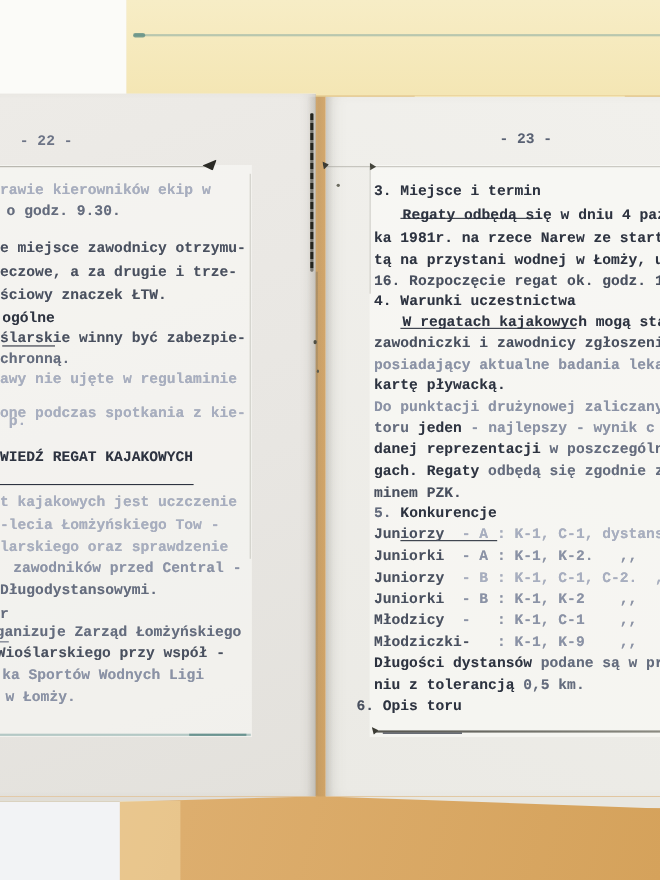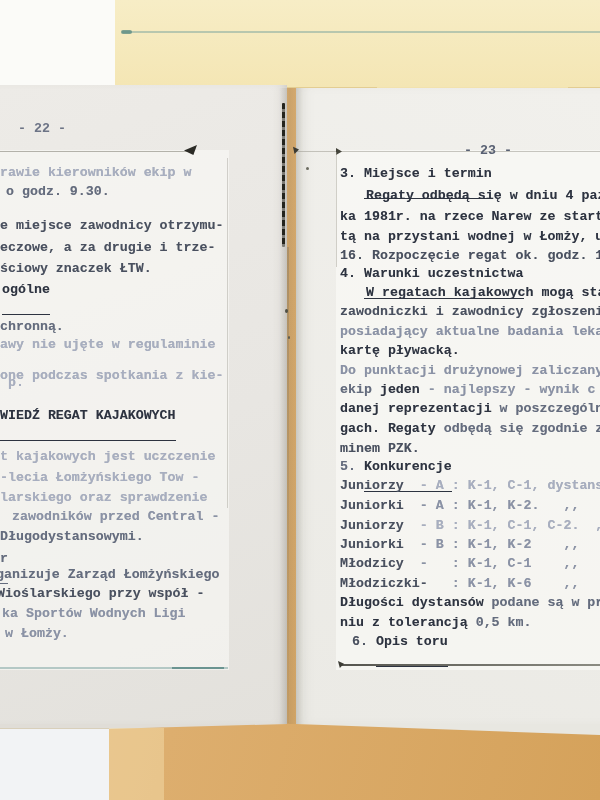--- a/index.html
+++ b/index.html
@@ -64,21 +64,21 @@
   .tl{position:absolute;white-space:pre;font:13.3px/1.25 "Liberation Mono","DejaVu Sans Mono",monospace;
       text-shadow:0 0 .5px rgba(40,45,60,.3);}
   .ink-dark{color:#2d3340;font-weight:700;}
   .ink-mid2{color:#49505f;font-weight:700;}
   .ink-mid{color:#646c7e;font-weight:600;}
   .ink-faint{color:#8a92a6;font-weight:600;filter:blur(.2px);}
   .ink-ghost{color:#a7aec0;font-weight:600;filter:blur(.35px);}
   .u{border-bottom:1.5px solid currentColor;padding-bottom:17px;}
   .pageno{position:absolute;white-space:pre;font:13.3px/1.2 "Liberation Mono","DejaVu Sans Mono",monospace;font-weight:600;}
   .pageno-left{left:18px;top:121px;color:#6d7486;}
-  .pageno-right{left:464px;top:119px;color:#596173;margin-top:24px;}
+  .pageno-right{left:454px;top:119px;color:#596173;}
   .lines-layer{position:absolute;left:0;top:0;width:544px;height:800px;}
 </style>
 </head>
 <body>
 
 <div class="scene">
 
   <div class="abs sheet-topleft"></div>
   <div class="abs band-yellow"></div>
   <div class="abs band-step"></div>
@@ -115,20 +115,21 @@
   <div class="pageno pageno-left">- 22 -</div>
   <div class="pageno pageno-right">- 23 -</div>
 
   <div class="lines-layer" id="left-lines">
       <div class="tl" style="left: 0px; top: 165px;"><span class="ink-ghost">rawie kierowników ekip w</span></div>
       <div class="tl" style="left: 6px; top: 184px;"><span class="ink-mid">o godz. 9.30.</span></div>
       <div class="tl" style="left: 0px; top: 218px;"><span class="ink-mid2">e miejsce zawodnicy otrzymu-</span></div>
       <div class="tl" style="left: 0px; top: 240px;"><span class="ink-mid2">eczowe, a za drugie i trze-</span></div>
       <div class="tl" style="left: 0px; top: 261px; text-align: right;"><span class="ink-mid2">ściowy znaczek ŁTW.</span></div>
       <div class="tl" style="left: 2px; top: 282px;"><span class="ink-dark u">ogólne</span></div>
+      <div class="tl" style="left: 0px; top: 300px;"><span class="ink-mid2">ślarskie winny być zabezpie-</span></div>
       <div class="tl" style="left: 0px; top: 319px;"><span class="ink-mid">chronną.</span></div>
       <div class="tl" style="left: 0px; top: 337px;"><span class="ink-ghost">awy nie ujęte w regulaminie</span></div>
       <div class="tl" style="left: 0px; top: 368px;"><span class="ink-ghost">one podczas spotkania z kie-</span></div>
       <div class="tl" style="left: 8px; top: 375px;"><span class="ink-ghost">p.</span></div>
       <div class="tl" style="left: 0px; top: 408px;"><span class="ink-dark u">WIEDŹ REGAT KAJAKOWYCH</span></div>
       <div class="tl" style="left: 0px; top: 449px;"><span class="ink-ghost">t kajakowych jest uczczenie</span></div>
       <div class="tl" style="left: 0px; top: 470px;"><span class="ink-ghost">-lecia Łomżyńskiego Tow -</span></div>
       <div class="tl" style="left: 0px; top: 490px;"><span class="ink-ghost">larskiego oraz sprawdzenie</span></div>
       <div class="tl" style="left: 0px; top: 509px; margin-left: 12px;"><span class="ink-faint">zawodników przed Central -</span></div>
       <div class="tl" style="left: 0px; top: 529px;"><span class="ink-mid">Długodystansowymi.</span></div>
@@ -143,31 +144,31 @@
       <div class="tl" style="left: 366px; top: 188px;"><span class="ink-dark">Regaty odbędą się w dniu 4 paź</span></div>
       <div class="tl" style="left: 340px; top: 209px;"><span class="ink-dark">ka 1981r. na rzece Narew ze start</span></div>
       <div class="tl" style="left: 340px; top: 229px;"><span class="ink-dark">tą na przystani wodnej w Łomży, u</span></div>
       <div class="tl" style="left: 340px; top: 248px;"><span class="ink-mid2">16. Rozpoczęcie regat ok. godz. 1</span></div>
       <div class="tl" style="left: 340px; top: 266px;"><span class="ink-dark">4. </span><span class="ink-dark u">Warunki uczestnictwa</span></div>
       <div class="tl" style="left: 366px; top: 285px;"><span class="ink-dark">W regatach kajakowych mogą sta</span></div>
       <div class="tl" style="left: 340px; top: 304px;"><span class="ink-mid2">zawodniczki i zawodnicy zgłoszeni</span></div>
       <div class="tl" style="left: 340px; top: 324px;"><span class="ink-faint">posiadający aktualne badania leka</span></div>
       <div class="tl" style="left: 340px; top: 343px;"><span class="ink-dark">kartę pływacką.</span></div>
       <div class="tl" style="left: 340px; top: 363px;"><span class="ink-faint">Do punktacji drużynowej zaliczany</span></div>
-      <div class="tl" style="left: 340px; top: 382px;"><span class="ink-mid">ekip </span><span class="ink-dark">jeden</span><span class="ink-faint"> - najlepszy - wynik c</span></div>
+      <div class="tl" style="left: 340px; top: 382px;"><span class="ink-mid">toru </span><span class="ink-dark">jeden</span><span class="ink-faint"> - najlepszy - wynik c</span></div>
       <div class="tl" style="left: 340px; top: 401px;"><span class="ink-dark">danej reprezentacji</span><span class="ink-mid"> w poszczególn</span></div>
       <div class="tl" style="left: 340px; top: 421px;"><span class="ink-dark">gach. Regaty</span><span class="ink-mid"> odbędą się zgodnie z</span></div>
       <div class="tl" style="left: 340px; top: 441px;"><span class="ink-mid2">minem PZK.</span></div>
       <div class="tl" style="left: 340px; top: 459px;"><span class="ink-mid">5. </span><span class="ink-dark u">Konkurencje</span></div>
       <div class="tl" style="left: 340px; top: 478px;"><span class="ink-mid2">Juniorzy</span><span class="ink-ghost">  - A : K-1, C-1, dystans</span></div>
       <div class="tl" style="left: 340px; top: 498px;"><span class="ink-mid2">Juniorki</span><span class="ink-faint">  - A : K-1, K-2.   ,,</span></div>
       <div class="tl" style="left: 340px; top: 518px;"><span class="ink-mid2">Juniorzy</span><span class="ink-ghost">  - B : K-1, C-1, C-2.  ,,</span></div>
       <div class="tl" style="left: 340px; top: 537px;"><span class="ink-mid2">Juniorki</span><span class="ink-faint">  - B : K-1, K-2    ,,</span></div>
       <div class="tl" style="left: 340px; top: 556px;"><span class="ink-mid2">Młodzicy</span><span class="ink-faint">  -   : K-1, C-1    ,,</span></div>
-      <div class="tl" style="left: 340px; top: 576px;"><span class="ink-mid2">Młodziczki-</span><span class="ink-faint">   : K-1, K-6    ,,</span></div>
+      <div class="tl" style="left: 340px; top: 576px;"><span class="ink-mid2">Młodziczki-</span><span class="ink-faint">   : K-1, K-9    ,,</span></div>
       <div class="tl" style="left: 340px; top: 595px;"><span class="ink-dark">Długości dystansów</span><span class="ink-mid"> podane są w pr</span></div>
       <div class="tl" style="left: 340px; top: 615px;"><span class="ink-dark">niu z tolerancją </span><span class="ink-mid">0,5 km.</span></div>
-      <div class="tl" style="left: 352px; top: 634px; text-align: center;"><span class="ink-mid2">6. </span><span class="ink-dark u">Opis toru</span></div>
+      <div class="tl" style="left: 324px; top: 634px; text-align: center;"><span class="ink-mid2">6. </span><span class="ink-dark u">Opis toru</span></div>
     </div>
 
   <div class="abs sheet-bottomleft"></div>
   <div class="abs orange-wash"></div>
 </div>
 
 </body></html>

